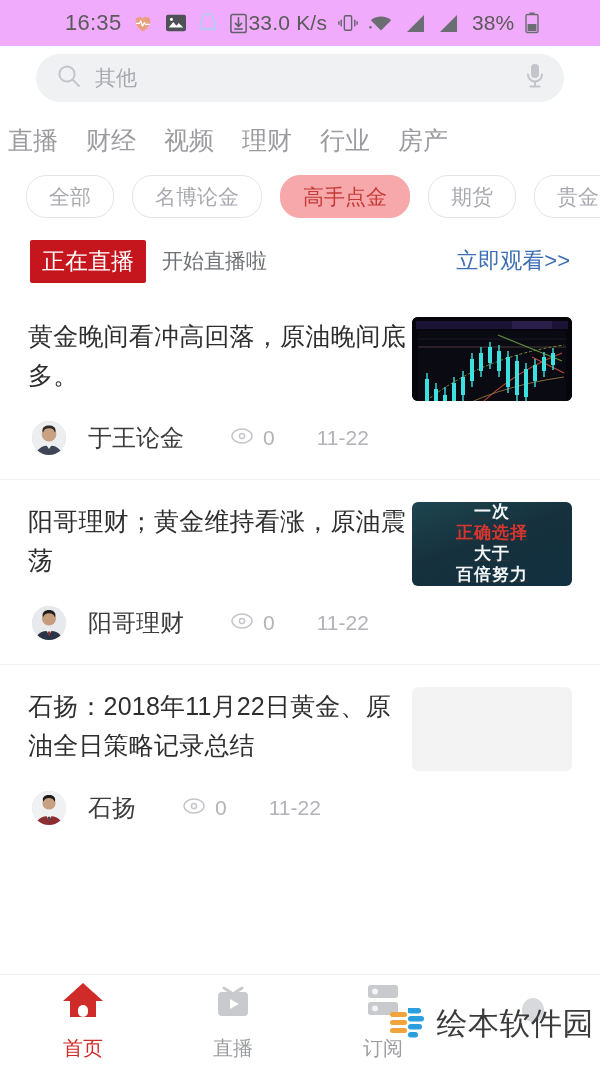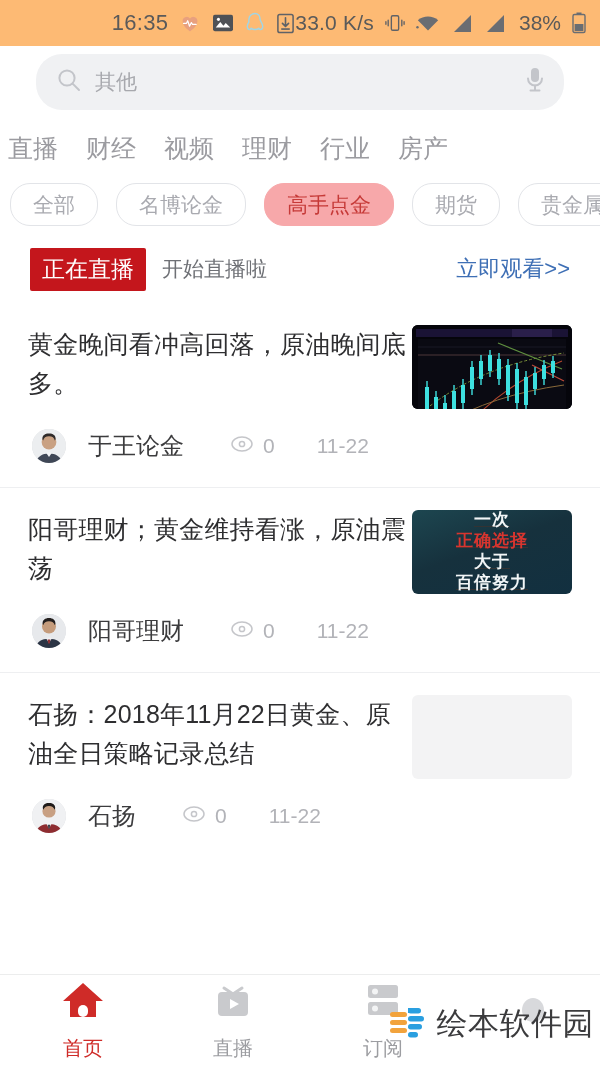--- a/index.html
+++ b/index.html
@@ -14,24 +14,24 @@
     overflow: hidden;
     position: relative;
     color: #333;
   }
 
   
   .statusbar {
     height: 46px;
     display: flex;
     align-items: center;
-    justify-content: flex-end;
+    justify-content: center;
     padding: 0 14px 0 18px;
     box-sizing: border-box;
-    background: #fdba74;
+    background: #f0abfc;
   }
   .sb-left, .sb-right {
     display: flex;
     align-items: center;
     gap: 11px;
   }
   .sb-time {
     font-size: 22px;
     color: #5a5a5a;
     letter-spacing: 0.3px;
@@ -46,21 +46,21 @@
     color: #5a5a5a;
     margin-left: 2px;
   }
   .sb-ico { display: block; }
 
   
   .searchwrap {
     padding: 8px 36px 10px 36px;
   }
   .searchbar {
-    height: 56px;
+    height: 48px;
     background: #f0f1f3;
     border-radius: 26px;
     display: flex;
     align-items: center;
     padding: 0 18px 0 20px;
     box-sizing: border-box;
   }
   .search-input {
     flex: 1;
     border: none;
@@ -95,21 +95,21 @@
     color: #d0332f;
     padding: 0 12px;
     font-weight: 400;
   }
 
   
   .chips {
     display: flex;
     align-items: center;
     gap: 18px;
-    padding: 10px 0 14px 10px;
+    padding: 10px 0 14px 26px;
     white-space: nowrap;
     overflow: hidden;
   }
   .chip {
     flex: 0 0 auto;
     border: 1px solid #e2e4e8;
     border-radius: 20px;
     padding: 7px 22px;
     font-size: 21px;
     color: #a9aab0;

